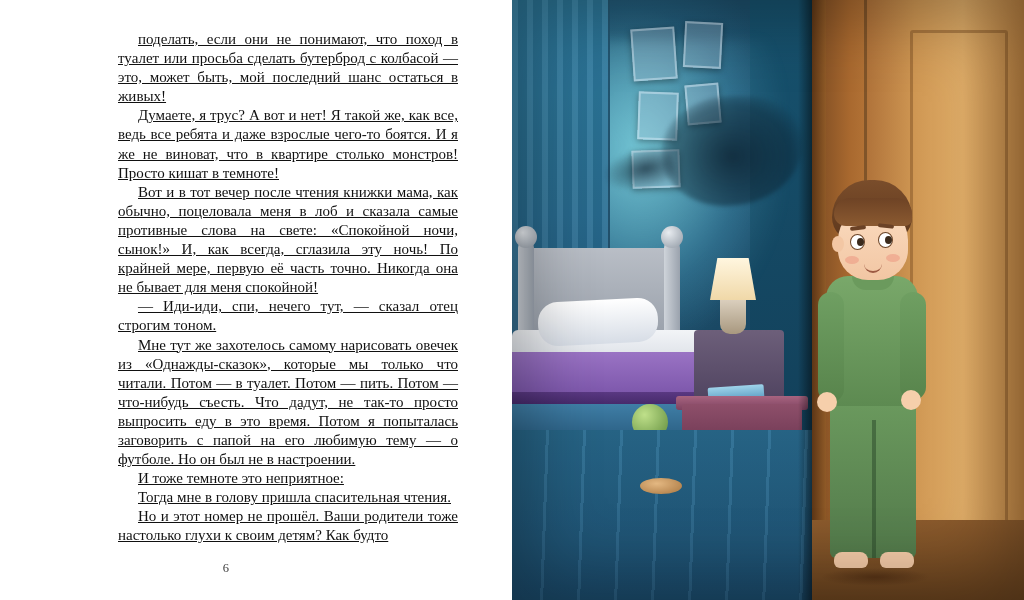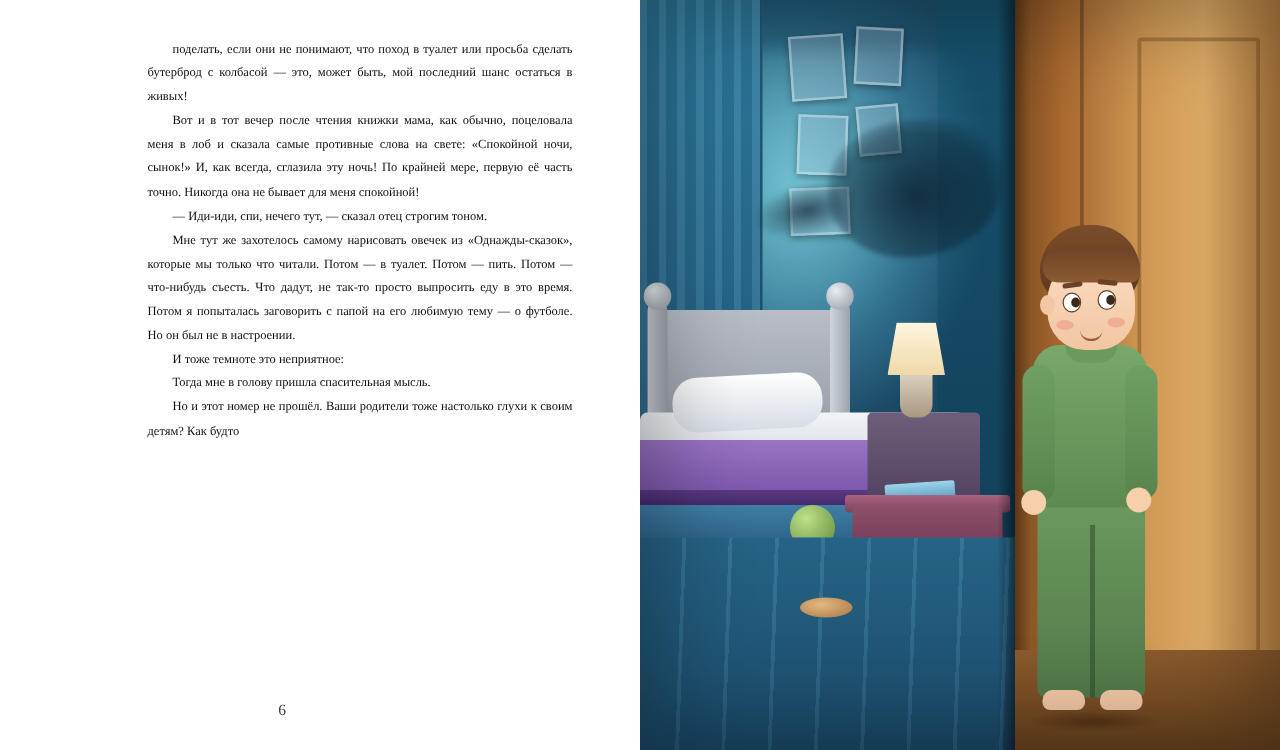--- a/index.html
+++ b/index.html
@@ -23,26 +23,27 @@
   .page-left {
     position: relative;
     width: 512px;
     height: 600px;
     background: #ffffff;
     box-sizing: border-box;
     padding: 30px 52px 0 118px;
   }
   .text-column {
     width: 340px;
-    font-size: 10px;
+    font-size: 15px;
     line-height: 19.1px;
     color: #111111;
     text-align: justify;
     text-justify: inter-word;
     hyphens: manual;
+    text-decoration: underline;
   }
   .text-column p {
     margin: 0;
     text-indent: 20px;
   }
   .page-number {
     position: absolute;
     left: 0;
     right: 0;
     bottom: 24px;
@@ -384,25 +385,26 @@
   }
 </style>
 </head>
 <body>
 
 <div class="spread">
 
   <div class="page-left">
     <div class="text-column">
       <p>поделать, если они не понимают, что поход в туалет или просьба сделать бутерброд с колбасой — это, может быть, мой последний шанс остаться в живых!</p>
+      <p>Думаете, я трус? А вот и нет! Я такой же, как все, ведь все ребята и даже взрослые чего-то боятся. И я же не виноват, что в квартире столько монстров! Просто кишат в темноте!</p>
       <p>Вот и в тот вечер после чтения книжки мама, как обычно, поцеловала меня в лоб и сказала самые противные слова на свете: «Спокойной ночи, сынок!» И, как всегда, сглазила эту ночь! По крайней мере, первую её часть точно. Никогда она не бывает для меня спокойной!</p>
       <p>— Иди-иди, спи, нечего тут, — сказал отец строгим тоном.</p>
       <p>Мне тут же захотелось самому нарисовать овечек из «Однажды-сказок», которые мы только что читали. Потом — в туалет. Потом — пить. Потом — что-нибудь съесть. Что дадут, не так-то просто выпросить еду в это время. Потом я попыталась заговорить с папой на его любимую тему — о футболе. Но он был не в настроении.</p>
       <p>И тоже темноте это неприятное:</p>
-      <p>Тогда мне в голову пришла спасительная мысль.</p>
+      <p>Тогда мне в голову пришла спасительная чтения.</p>
       <p>Но и этот номер не прошёл. Ваши родители тоже настолько глухи к своим детям? Как будто</p>
     </div>
     <div class="page-number">
       <span>6</span>
     </div>
   </div>
 
   <div class="page-right">
     <div class="illus">
 

